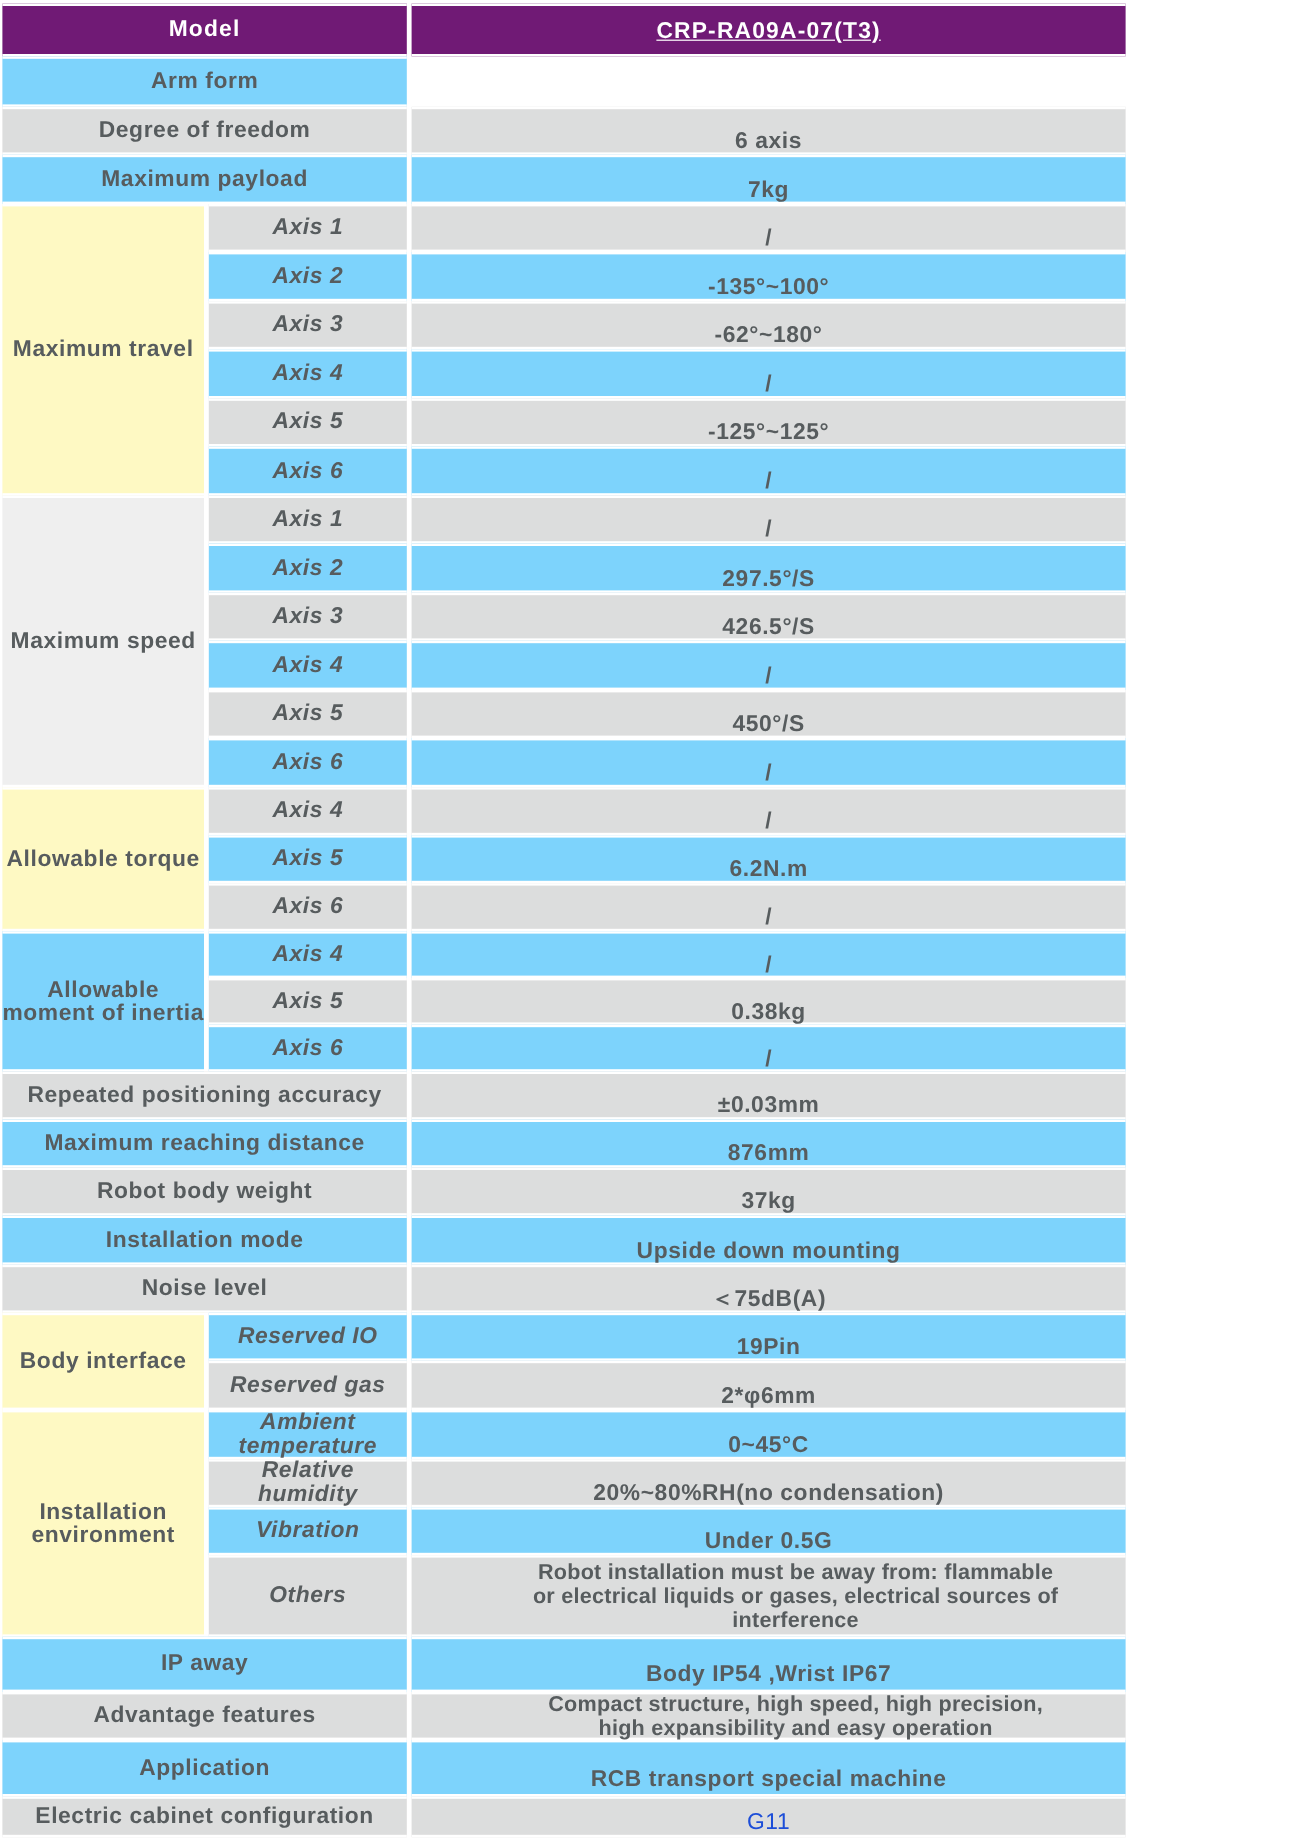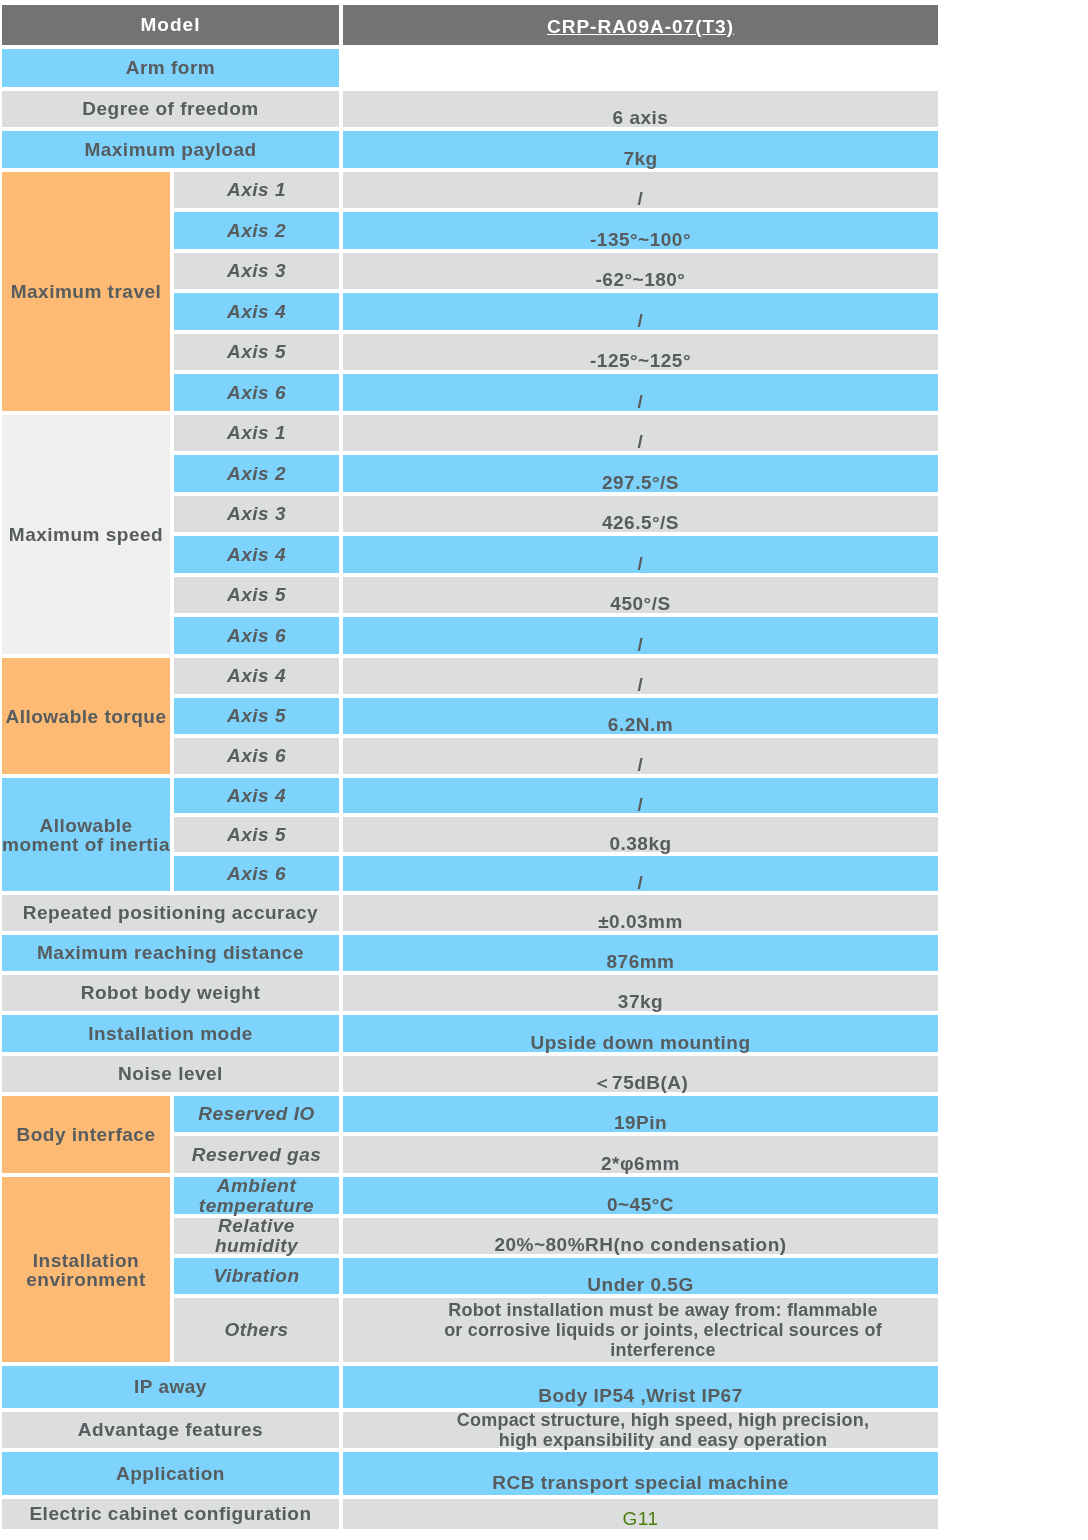--- a/index.html
+++ b/index.html
@@ -7,34 +7,34 @@
         font-family:"Liberation Sans", sans-serif;color:#575c5e;}
   .table{position:absolute;left:2px;top:3px;width:936px;}
   .row,.r2{display:flex;gap:4px;}
   .sec{display:flex;gap:4px;}
   .secrows{display:flex;flex-direction:column;width:764px;}
   .c{box-sizing:border-box;border-top:2px solid #fff;border-bottom:2px solid #fff;
      display:flex;align-items:center;justify-content:center;text-align:center;}
   .c span{font-weight:700;font-size:19px;letter-spacing:0.5px;line-height:20px;}
   .white{background:#7dd3fc;}
   .band{background:#dcdddd;}
-  .g-dark{background:#fdba74;}
+  .g-dark{background:#fef9c3;}
   .g-light{background:#efefef;}
-  .hdr{background:#737373;}
+  .hdr{background:#701a75;}
   .hdr span{color:#ffffff;letter-spacing:1px;}
   .w-label{width:337px;}
   .w-value{width:595px;}
   .w-group{width:168px;}
   .w-sub{width:165px;font-style:italic;}
   .vshift{transform:translateY(9px);display:inline-block;letter-spacing:1px;}
   .hshift{transform:translateY(2px);display:inline-block;text-decoration:underline;}
   .leftblock{flex-direction:column;align-items:center;justify-content:center;
              text-align:left;padding-left:45px;}
   .leftblock span{font-size:18px;line-height:20px;letter-spacing:0.2px;}
-  .muted{font-weight:400 !important;color:#4d7c0f;letter-spacing:2px;transform:translateY(5px);display:inline-block;}
+  .muted{font-weight:400 !important;color:#1d4ed8;letter-spacing:2px;transform:translateY(5px);display:inline-block;}
   .grp span{line-height:19px;}
 </style>
 </head>
 <body>
 
 <div class="page">
  <div class="table">
 
   <div class="row" style="height:44px">
     <div class="c hdr w-label">
@@ -336,21 +336,21 @@
         <div class="c white w-value">
               <span class="vshift">Under 0.5G</span>
             </div>
       </div>
       <div class="r2" style="height:68px">
         <div class="c band w-sub">
               <span>Others</span>
             </div>
         <div class="c band w-value leftblock">
           <span>Robot installation must be away from: flammable</span>
-          <span>or corrosive liquids or joints, electrical sources of</span>
+          <span>or electrical liquids or gases, electrical sources of</span>
           <span>interference</span>
         </div>
       </div>
     </div>
   </div>
 
   <div class="row" style="height:46px">
     <div class="c white w-label">
           <span>IP away</span>
         </div>

